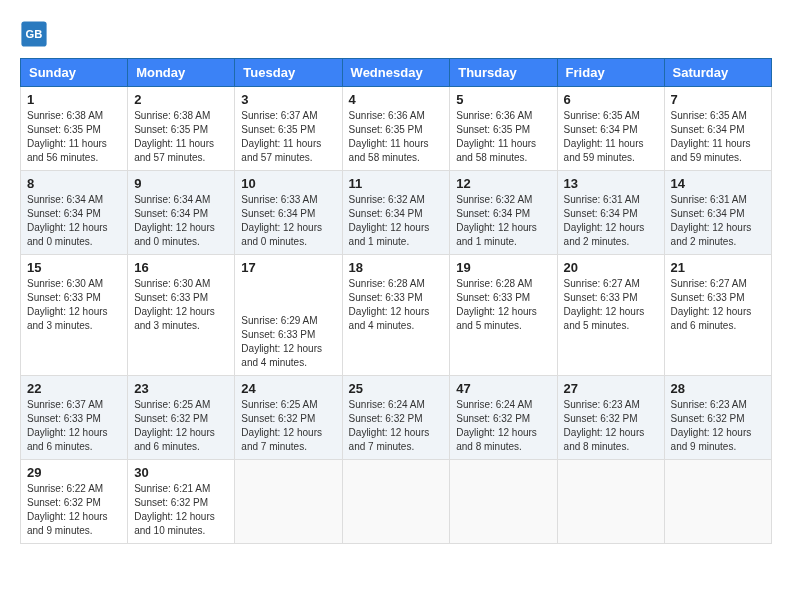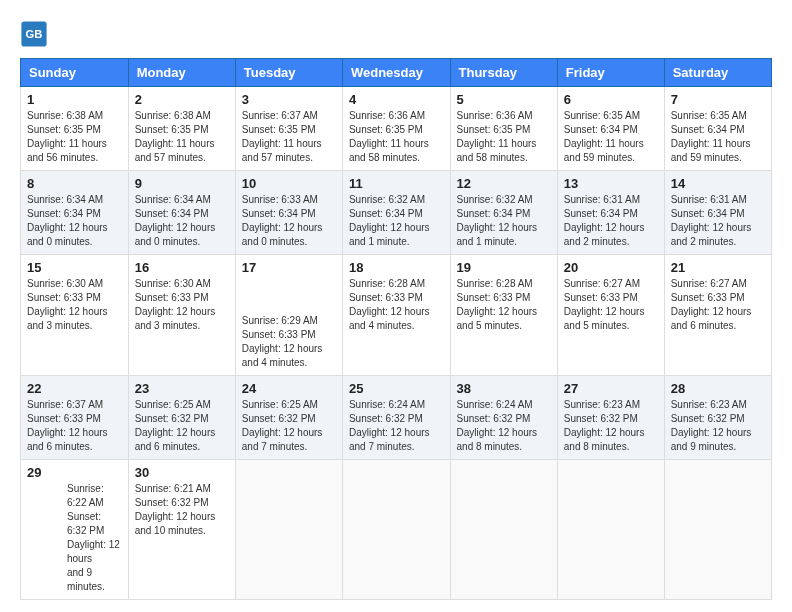--- a/index.html
+++ b/index.html
@@ -302,21 +302,21 @@
 and 7 minutes.</div>
         </td>
         <td>
           <span class="day-num">25</span>
           <div class="day-info" style="white-space: pre-line;">Sunrise: 6:24 AM
 Sunset: 6:32 PM
 Daylight: 12 hours
 and 7 minutes.</div>
         </td>
         <td>
-          <span class="day-num">38</span>
+          <span class="day-num">47</span>
           <div class="day-info" style="white-space: pre-line;">Sunrise: 6:24 AM
 Sunset: 6:32 PM
 Daylight: 12 hours
 and 8 minutes.</div>
         </td>
         <td>
           <span class="day-num">27</span>
           <div class="day-info" style="white-space: pre-line;">Sunrise: 6:23 AM
 Sunset: 6:32 PM
 Daylight: 12 hours
@@ -326,21 +326,21 @@
           <span class="day-num">28</span>
           <div class="day-info" style="white-space: pre-line;">Sunrise: 6:23 AM
 Sunset: 6:32 PM
 Daylight: 12 hours
 and 9 minutes.</div>
         </td>
       </tr>
       <tr>
         <td>
           <span class="day-num">29</span>
-          <div class="day-info" style="white-space: pre-line; margin-left: 40px;">Sunrise: 6:22 AM
+          <div class="day-info" style="white-space: pre-line;">Sunrise: 6:22 AM
 Sunset: 6:32 PM
 Daylight: 12 hours
 and 9 minutes.</div>
         </td>
         <td>
           <span class="day-num">30</span>
           <div class="day-info" style="white-space: pre-line;">Sunrise: 6:21 AM
 Sunset: 6:32 PM
 Daylight: 12 hours
 and 10 minutes.</div>

